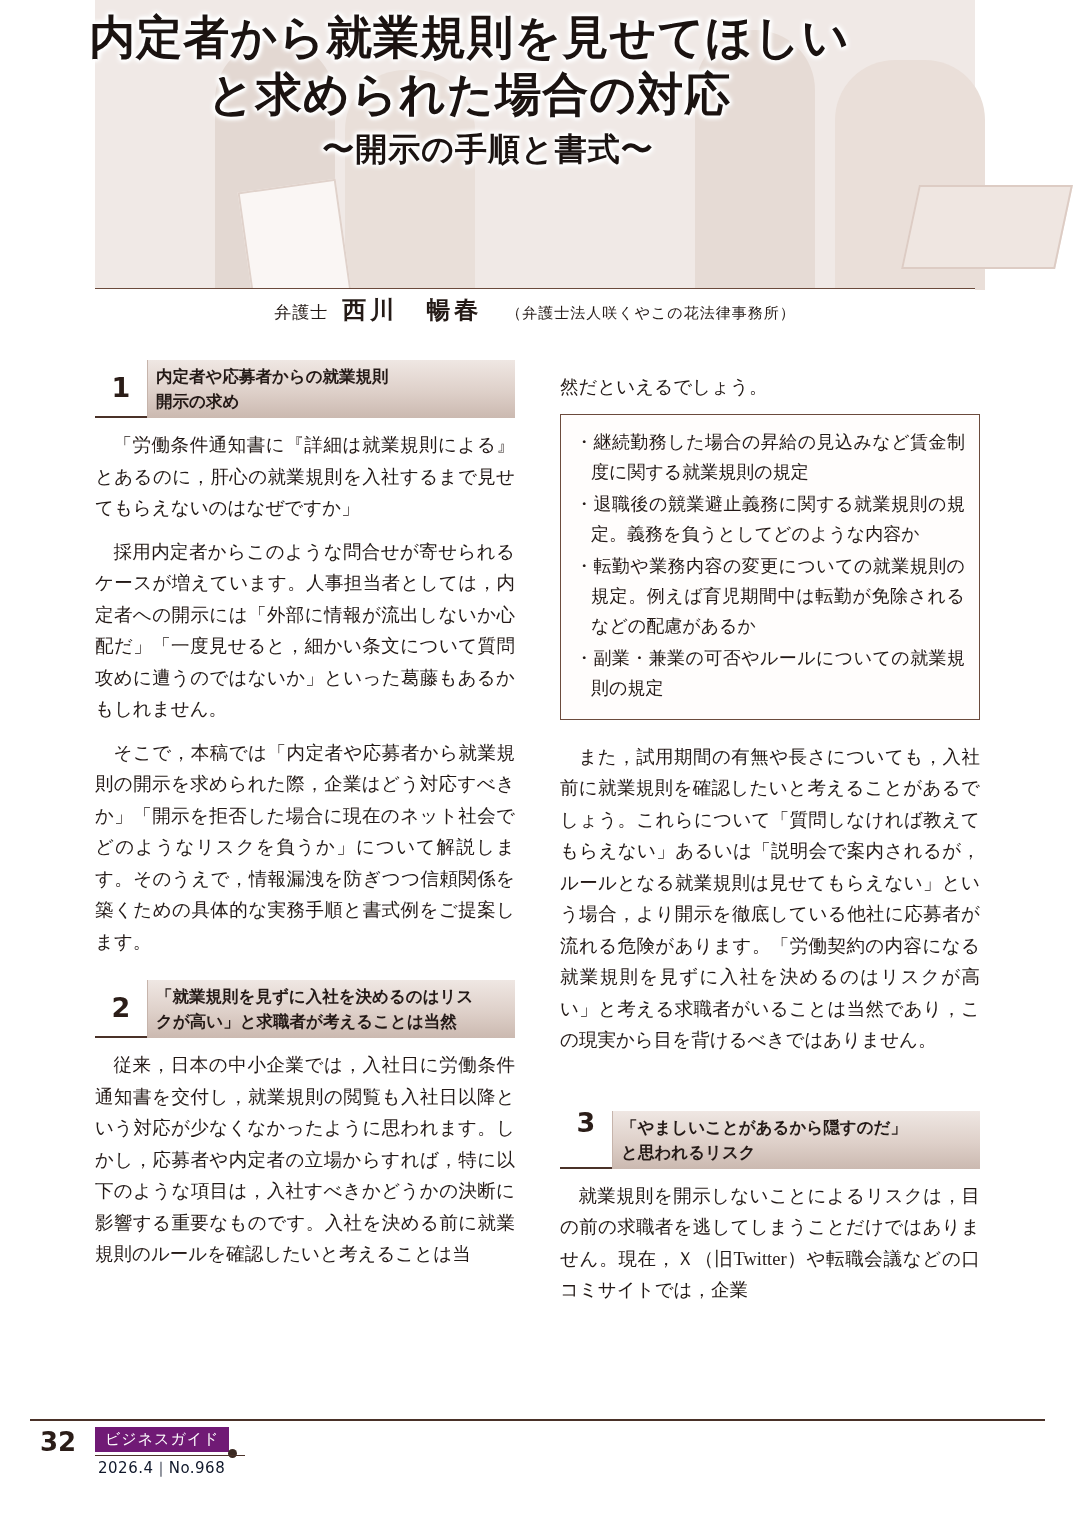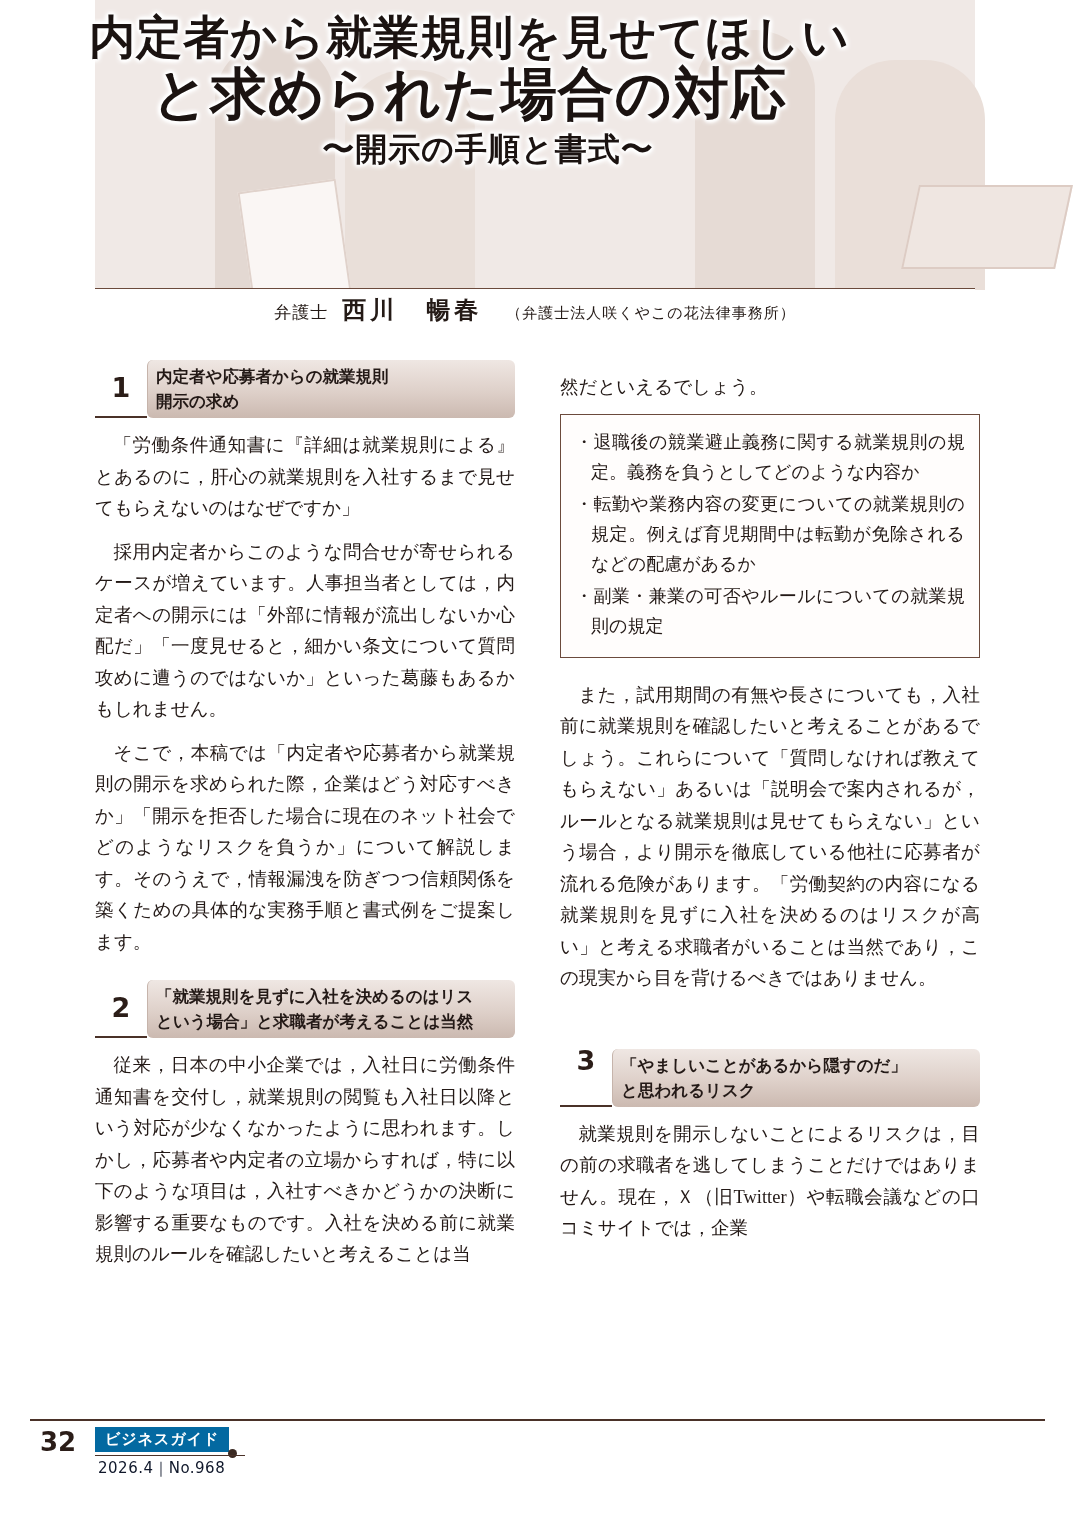--- a/index.html
+++ b/index.html
@@ -41,21 +41,21 @@
   .hero-title{
     position:absolute;left:0;top:9px;width:939px;text-align:center;
     font-family:"DejaVu Sans", sans-serif;
     font-weight:bold;color:#1b1311;
     letter-spacing:1px;
     text-shadow:
       2px 0 3px #fff,-2px 0 3px #fff,0 2px 3px #fff,0 -2px 3px #fff,
       2px 2px 5px #fff,-2px -2px 5px #fff,2px -2px 5px #fff,-2px 2px 5px #fff;
   }
   .hero-title .l1{font-size:46px;line-height:56px;display:block;}
-  .hero-title .l2{font-size:56px;line-height:58px;display:block;}
+  .hero-title .l2{font-size:46px;line-height:58px;display:block;}
   .hero-title .l3{font-size:32px;line-height:52px;display:block;padding-left:37px;}
 
   .byline-wrap{
     position:absolute;left:95px;top:288px;width:880px;height:42px;
     border-top:1.5px solid #6b4a3c;border-bottom:1.5px solid #6b4a3c;
     display:flex;align-items:center;justify-content:center;
     background:#ffffff;
   }
   .byline{font-size:19px;letter-spacing:1px;color:#241a16;}
   .byline .role{font-size:17px;margin-right:14px;}
@@ -84,21 +84,20 @@
     border-bottom:2px solid #4a3128;
   }
   .sec .label{
     flex:1;
     background:linear-gradient(180deg,#efe7e3 0%,#ded0c9 55%,#cbb9b0 100%);
     color:#231916;
     font-family:"DejaVu Sans", sans-serif;
     font-weight:bold;font-size:16.5px;line-height:25px;
     padding:4px 8px;
     border-left:1px solid #c6b4ab;
-    border-radius:6px;
   }
   .sec.first{margin-top:0;}
   .sec-gap{height:22px;}
 
   
   .box{
     border:1.5px solid #6b4a3c;
     padding:12px 14px 14px 14px;
     margin:10px 0 22px 0;
     background:#fffdfc;
@@ -118,23 +117,23 @@
   .footer-rule{
     position:absolute;left:30px;top:0;width:1015px;height:2px;background:#4a3128;
   }
   .page-no{
     position:absolute;left:40px;top:8px;
     font-family:"DejaVu Sans", sans-serif;
     font-size:26px;font-weight:bold;color:#2b1d18;
   }
   .logo{
     position:absolute;left:95px;top:8px;
-    background:#0369a1;color:#fff;
-    font-family:"DejaVu Sans", sans-serif;
-    font-size:15px;font-weight:bold;letter-spacing:1px;
+    background:#701a75;color:#fff;
+    font-family:"DejaVu Sans", sans-serif;
+    font-size:15px;font-weight:normal;letter-spacing:1px;
     padding:3px 10px;
   }
   .logo-dot{
     position:absolute;left:228px;top:30px;width:9px;height:9px;border-radius:50%;
     background:#3b2a23;
   }
   .issue{
     position:absolute;left:98px;top:40px;
     font-family:"DejaVu Sans", sans-serif;
     font-size:15px;color:#0f172a;letter-spacing:0.5px;
@@ -181,32 +180,33 @@
 
     <p>「労働条件通知書に『詳細は就業規則による』とあるのに，肝心の就業規則を入社するまで見せてもらえないのはなぜですか」</p>
     <p>採用内定者からこのような問合せが寄せられるケースが増えています。人事担当者としては，内定者への開示には「外部に情報が流出しないか心配だ」「一度見せると，細かい条文について質問攻めに遭うのではないか」といった葛藤もあるかもしれません。</p>
     <p>そこで，本稿では「内定者や応募者から就業規則の開示を求められた際，企業はどう対応すべきか」「開示を拒否した場合に現在のネット社会でどのようなリスクを負うか」について解説します。そのうえで，情報漏洩を防ぎつつ信頼関係を築くための具体的な実務手順と書式例をご提案します。</p>
 
     <div class="sec-gap"></div>
 
     <div class="sec">
       <div class="num">2</div>
       <div class="label" style="white-space:pre-line;">「就業規則を見ずに入社を決めるのはリス
-という場合」と求職者が考えることは当然</div>
+クが高い」と求職者が考えることは当然</div>
     </div>
 
     <p>従来，日本の中小企業では，入社日に労働条件通知書を交付し，就業規則の閲覧も入社日以降という対応が少なくなかったように思われます。しかし，応募者や内定者の立場からすれば，特に以下のような項目は，入社すべきかどうかの決断に影響する重要なものです。入社を決める前に就業規則のルールを確認したいと考えることは当</p>
   </div>
 
   <div class="col right">
 
     <p class="noindent">然だといえるでしょう。</p>
 
     <div class="box">
       <ul>
+        <li>継続勤務した場合の昇給の見込みなど賃金制度に関する就業規則の規定</li>
         <li>退職後の競業避止義務に関する就業規則の規定。義務を負うとしてどのような内容か</li>
         <li>転勤や業務内容の変更についての就業規則の規定。例えば育児期間中は転勤が免除されるなどの配慮があるか</li>
         <li>副業・兼業の可否やルールについての就業規則の規定</li>
       </ul>
     </div>
 
     <p>また，試用期間の有無や長さについても，入社前に就業規則を確認したいと考えることがあるでしょう。これらについて「質問しなければ教えてもらえない」あるいは「説明会で案内されるが，ルールとなる就業規則は見せてもらえない」という場合，より開示を徹底している他社に応募者が流れる危険があります。「労働契約の内容になる就業規則を見ずに入社を決めるのはリスクが高い」と考える求職者がいることは当然であり，この現実から目を背けるべきではありません。</p>
 
     <div class="sec-gap"></div>
 

